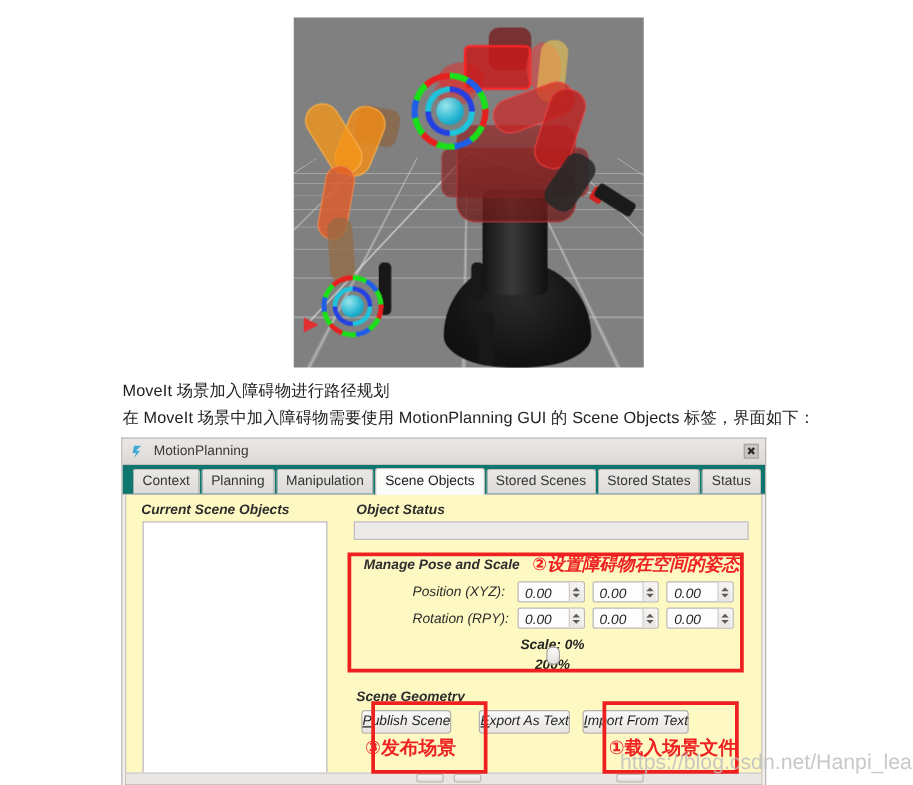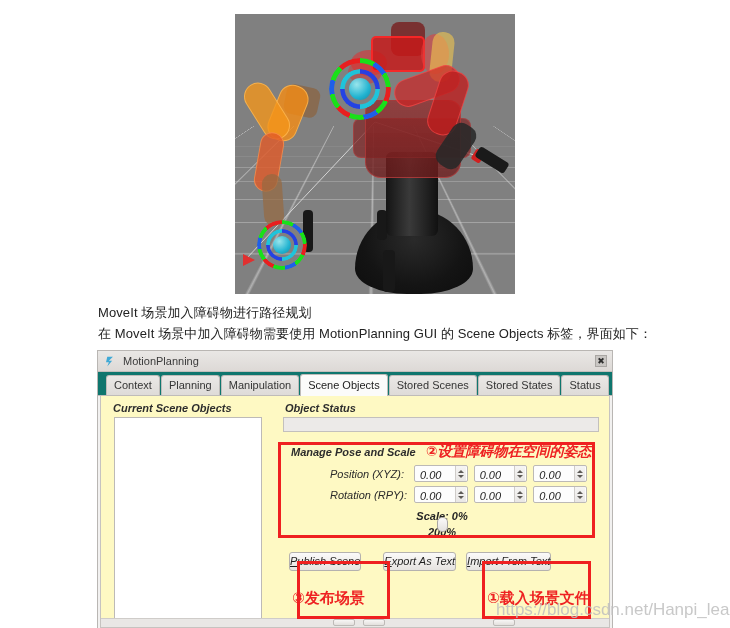--- a/index.html
+++ b/index.html
@@ -516,20 +516,21 @@
             <span class="slider-label">Scale: 0%</span>
             <span class="slider-track">
               <span class="slider-fill" style="width: 50%;"></span>
               <span class="slider-knob" style="left: 50%;"></span>
             </span>
             <span class="slider-max">200%</span>
           </div>
         </div>
 
         <div style="margin-top:8px;">
+          <div class="group-label">Scene Geometry</div>
           <div class="geom-row">
             <div class="btn" style="margin-right:22px;"><span class="u">P</span><span>ublish Scene</span></div>
             <div class="btn" style="margin-right:10px;"><span class="u">E</span><span>xport As Text</span></div>
             <div class="btn"><span class="u">I</span><span>mport From Text</span></div>
           </div>
         </div>
 
       </div>
 
       <div class="bottom-strip">

